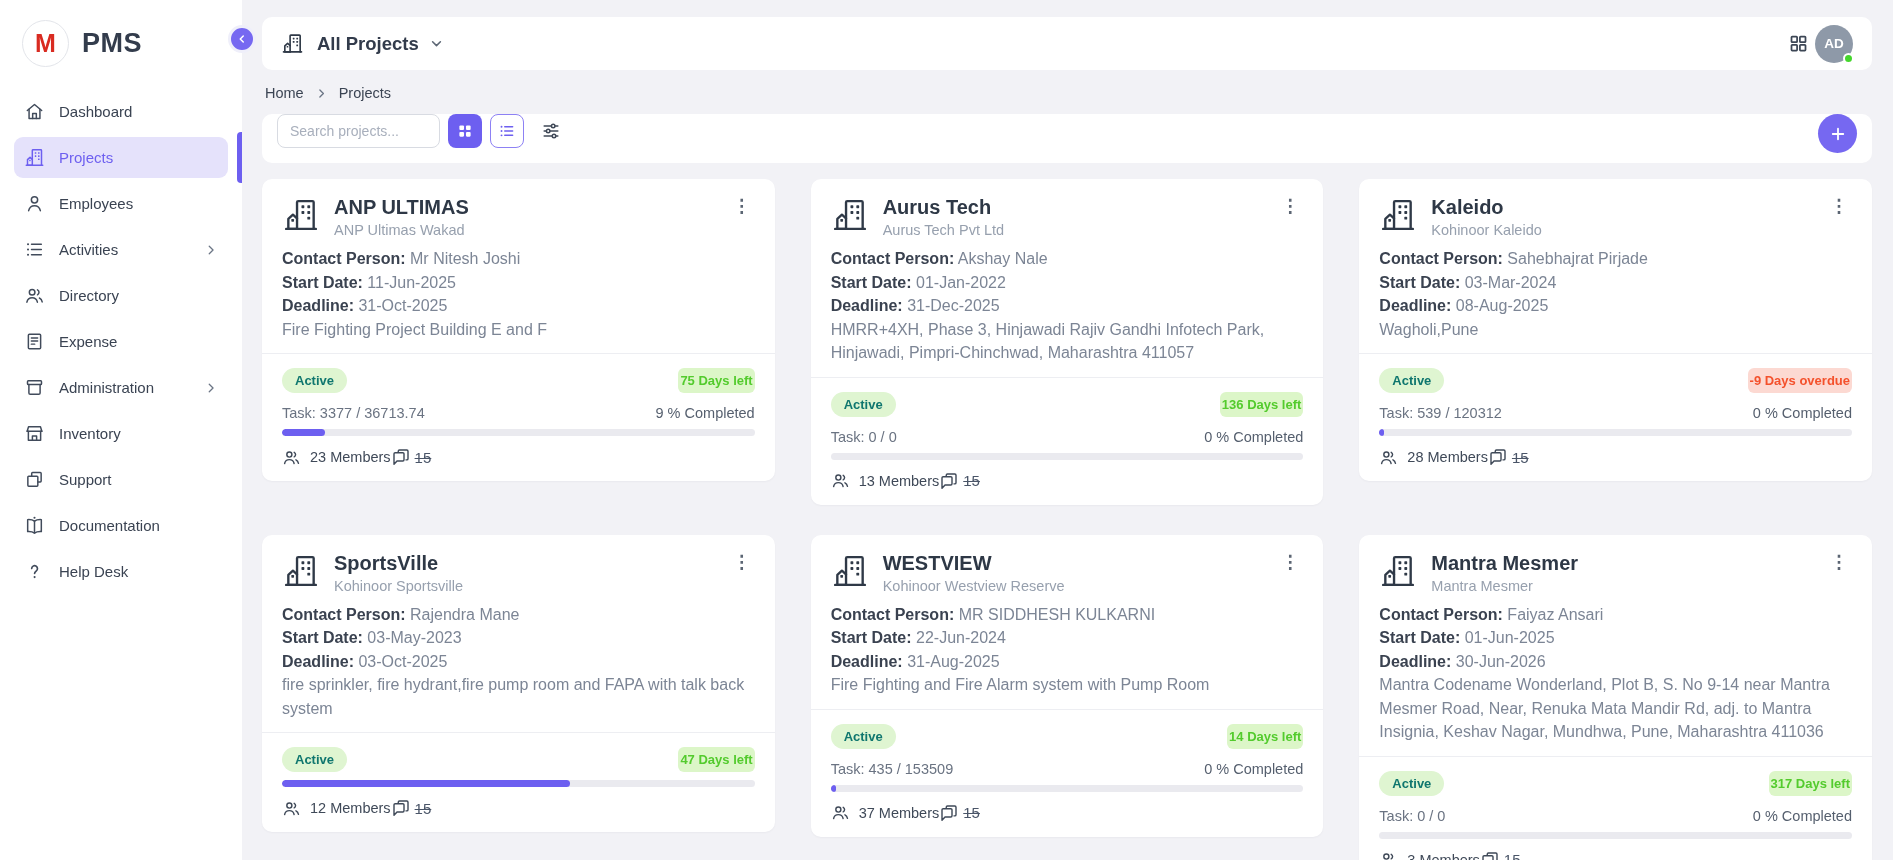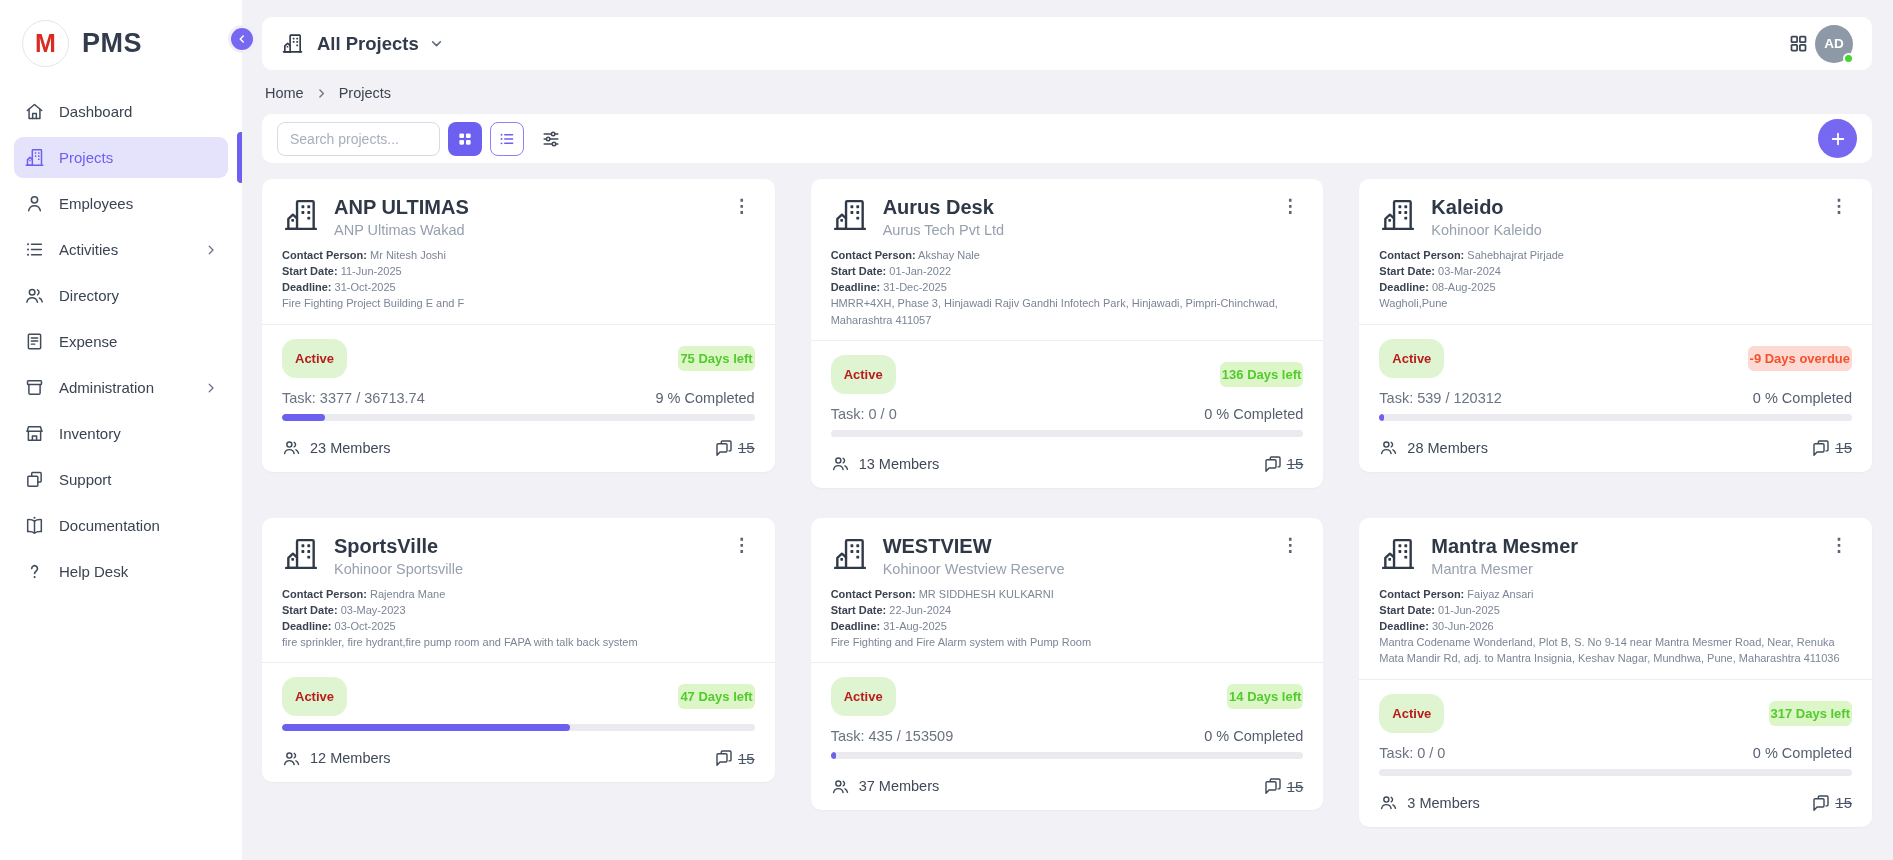--- a/index.html
+++ b/index.html
@@ -33,51 +33,51 @@
   .topbar-right { margin-left:auto; display:flex; align-items:center; gap:6px; }
   .apps-icon { width:21px; height:21px; color:#3c4655; cursor:pointer; }
   .avatar-wrap { position:relative; cursor:pointer; }
   .avatar { width:38px; height:38px; border-radius:50%; background:#8e99a8; color:#fff; font-size:13.5px; font-weight:700; display:grid; place-items:center; }
   .online-dot { position:absolute; right:-1px; bottom:-1px; width:11px; height:11px; border-radius:50%; background:#45d62d; border:2px solid #fff; }
 
   .breadcrumb { display:flex; align-items:center; gap:11px; margin:15px 3px 13px; font-size:14.5px; color:#3b4453; }
   .breadcrumb .crumb { cursor:pointer; }
   .bc-chev { width:13px; height:13px; color:#6b7585; }
 
-  .toolbar { background:#fff; border-radius:10px; height:49px; display:flex; align-items:center; gap:8px; padding:0 15px; }
+  .toolbar { background:#fff; border-radius:10px; height:49px; display:flex; gap:8px; padding:0 15px; }
   .search { width:163px; height:34px; border:1px solid #d8dbe2; border-radius:8px; padding:0 12px; font-size:14px; font-family:inherit; color:#3b4453; outline:none; }
   .search::placeholder { color:#a8afbc; }
   .viewbtn { width:34px; height:34px; border-radius:8px; display:grid; place-items:center; cursor:pointer; border:none; background:none; }
   .grid-btn { background:#6d5ff0; }
   .list-btn { background:#fff; border:1.5px solid #8d81f4; }
   .filter-btn { margin-left:2px; }
   .add-btn { margin-left:auto; width:39px; height:39px; border-radius:50%; background:#7668f1; border:none; color:#fff; display:grid; place-items:center; cursor:pointer; }
 
   
   .cards { margin-top:16px; display:grid; grid-template-columns:repeat(3,1fr); gap:30px 36px; align-items:start; }
   .card { background:#fff; border-radius:10px; padding:16px 20px 12px; box-shadow:0 1px 2px rgba(16,24,40,.04); cursor:pointer; }
   .card-head { display:flex; align-items:flex-start; }
   .card-bicon { width:38px; height:38px; color:#2f3947; margin-top:1px; flex:0 0 auto; }
   .head-text { margin-left:14px; min-width:0; }
   .card-title { font-size:20px; font-weight:700; color:#2e3846; line-height:1.2; }
   .card-sub { font-size:14.5px; color:#97a0ae; margin-top:3px; }
   .kebab { margin-left:auto; color:#5b6573; font-size:18px; font-weight:700; line-height:1; padding:2px 4px; cursor:pointer; }
-  .details { margin-top:9px; font-size:11px; line-height:1.47; color:#7c8595; }
+  .details { margin-top:9px; font-size:16px; line-height:1.47; color:#7c8595; }
   .lbl { font-weight:700; color:#3a4250; }
   .divider { height:1px; background:#edeef2; margin:12px -20px 0; }
   .badges { display:flex; justify-content:space-between; align-items:center; margin-top:14px; }
-  .badge-active { background:#dff5d1; color:#b91c1c; font-weight:700; font-size:13px; padding:12px 13px; border-radius:14px; }
+  .badge-active { background:#dff5d1; color:#0f766e; font-weight:700; font-size:13px; padding:5px 13px; border-radius:14px; }
   .badge-days { font-weight:700; font-size:13px; padding:5px 2px; border-radius:6px; }
   .badge-days.green { background:#dcf6c8; color:#53cb2d; }
   .badge-days.red { background:#fcd9d2; color:#f4512c; }
   .task-row { display:flex; justify-content:space-between; margin-top:12px; font-size:14.5px; color:#6a7382; }
   .completed { color:#555f6e; }
   .progress { height:7px; background:#eaeaef; border-radius:4px; margin-top:8px; overflow:hidden; }
   .fill { height:100%; background:#6d5ff0; border-radius:4px; width:0; }
-  .members-row { display:flex; justify-content:space-between; align-items:center; margin-top:17px; padding-bottom:2px; font-size:14.5px; color:#3f4958; }
+  .members-row { display:flex; align-items:center; margin-top:11px; padding-bottom:2px; font-size:14.5px; color:#3f4958; }
   .members { display:flex; align-items:center; gap:9px; }
   .micon { width:19px; height:19px; color:#3f4958; }
   .chat { display:flex; align-items:center; gap:4px; cursor:pointer; }
   .chat-icon { width:20px; height:20px; color:#3f4958; }
   .chat-count { font-size:15px; color:#4a5568; text-decoration:line-through; }
 </style>
 </head>
 <body>
 
 <aside class="sidebar">
@@ -380,21 +380,21 @@
             <g fill="currentColor" stroke="none">
               <rect x="12.3" y="5.9" width="1.8" height="1.8" rx=".4"></rect>
               <rect x="16" y="5.9" width="1.8" height="1.8" rx=".4"></rect>
               <rect x="12.3" y="9.5" width="1.8" height="1.8" rx=".4"></rect>
               <rect x="16" y="9.5" width="1.8" height="1.8" rx=".4"></rect>
               <rect x="16" y="13.1" width="1.8" height="1.8" rx=".4"></rect>
               <rect x="5.9" y="14.5" width="1.7" height="1.7" rx=".4"></rect>
             </g>
           </svg>
       <div class="head-text">
-        <div class="card-title">Aurus Desk</div>
+        <div class="card-title">Aurus Tech</div>
         <div class="card-sub">Aurus Tech Pvt Ltd</div>
       </div>
       <div class="kebab">⋮</div>
     </div>
     <div class="details">
       <div><span class="lbl">Contact Person:</span> <span>Akshay Nale</span></div>
       <div><span class="lbl">Start Date:</span> <span>01-Jan-2022</span></div>
       <div><span class="lbl">Deadline:</span> <span>31-Dec-2025</span></div>
       <div>HMRR+4XH, Phase 3, Hinjawadi Rajiv Gandhi Infotech Park, Hinjawadi, Pimpri-Chinchwad, Maharashtra 411057</div>
     </div>

